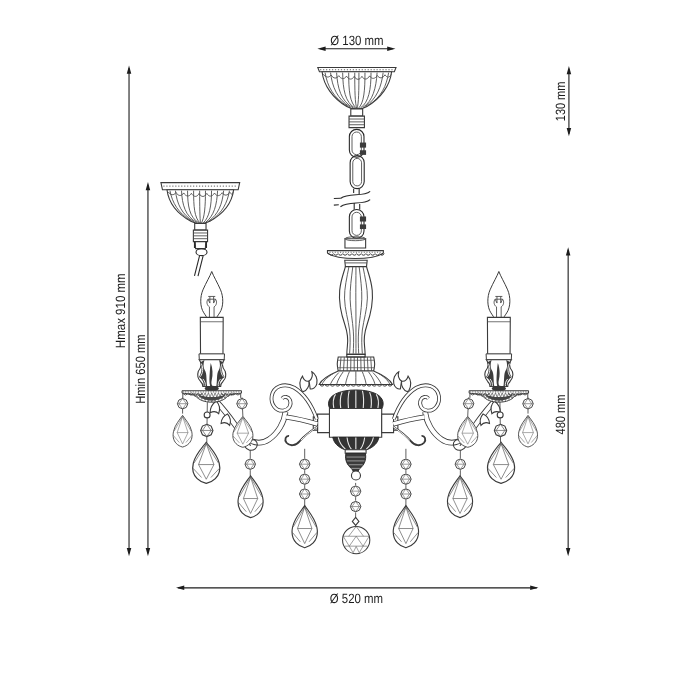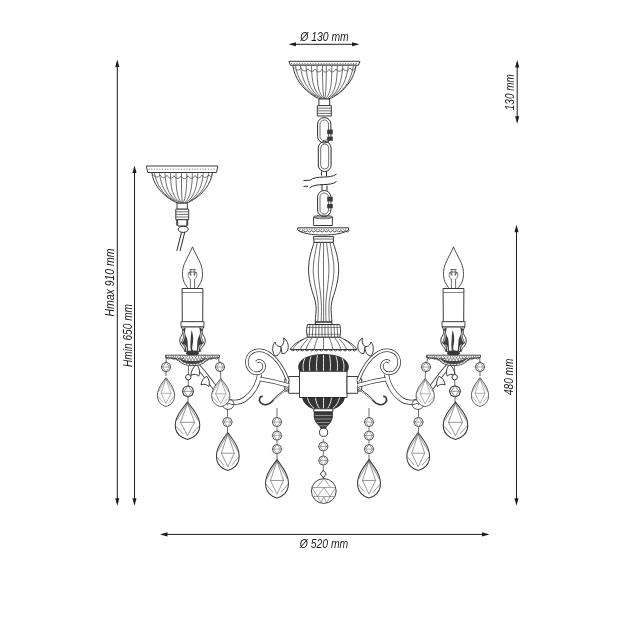--- a/index.html
+++ b/index.html
@@ -1,16 +1,16 @@
 <!DOCTYPE html>
 <html><head>
 <meta charset="utf-8">
 <style>
 html,body{margin:0;padding:0;background:#fff;}
-#wrap{width:630px;height:630px;position:relative;background:#fff;overflow:hidden;font-style:italic;}
+#wrap{width:630px;height:630px;position:relative;background:#fff;overflow:hidden;}
 svg{display:block;}
 text{font-family:"Liberation Sans", sans-serif;fill:#1c1c1c;}
 .ln{stroke:#2a2a2a;stroke-width:1;fill:none;}
 .fine{stroke:#4a4a4a;stroke-width:0.8;fill:none;}
 .wt{fill:#ffffff;stroke:#3a3a3a;stroke-width:1;}
 </style>
 </head>
 <body>
 <div id="wrap">
 <svg width="630" height="630" viewBox="0 0 630 630">

